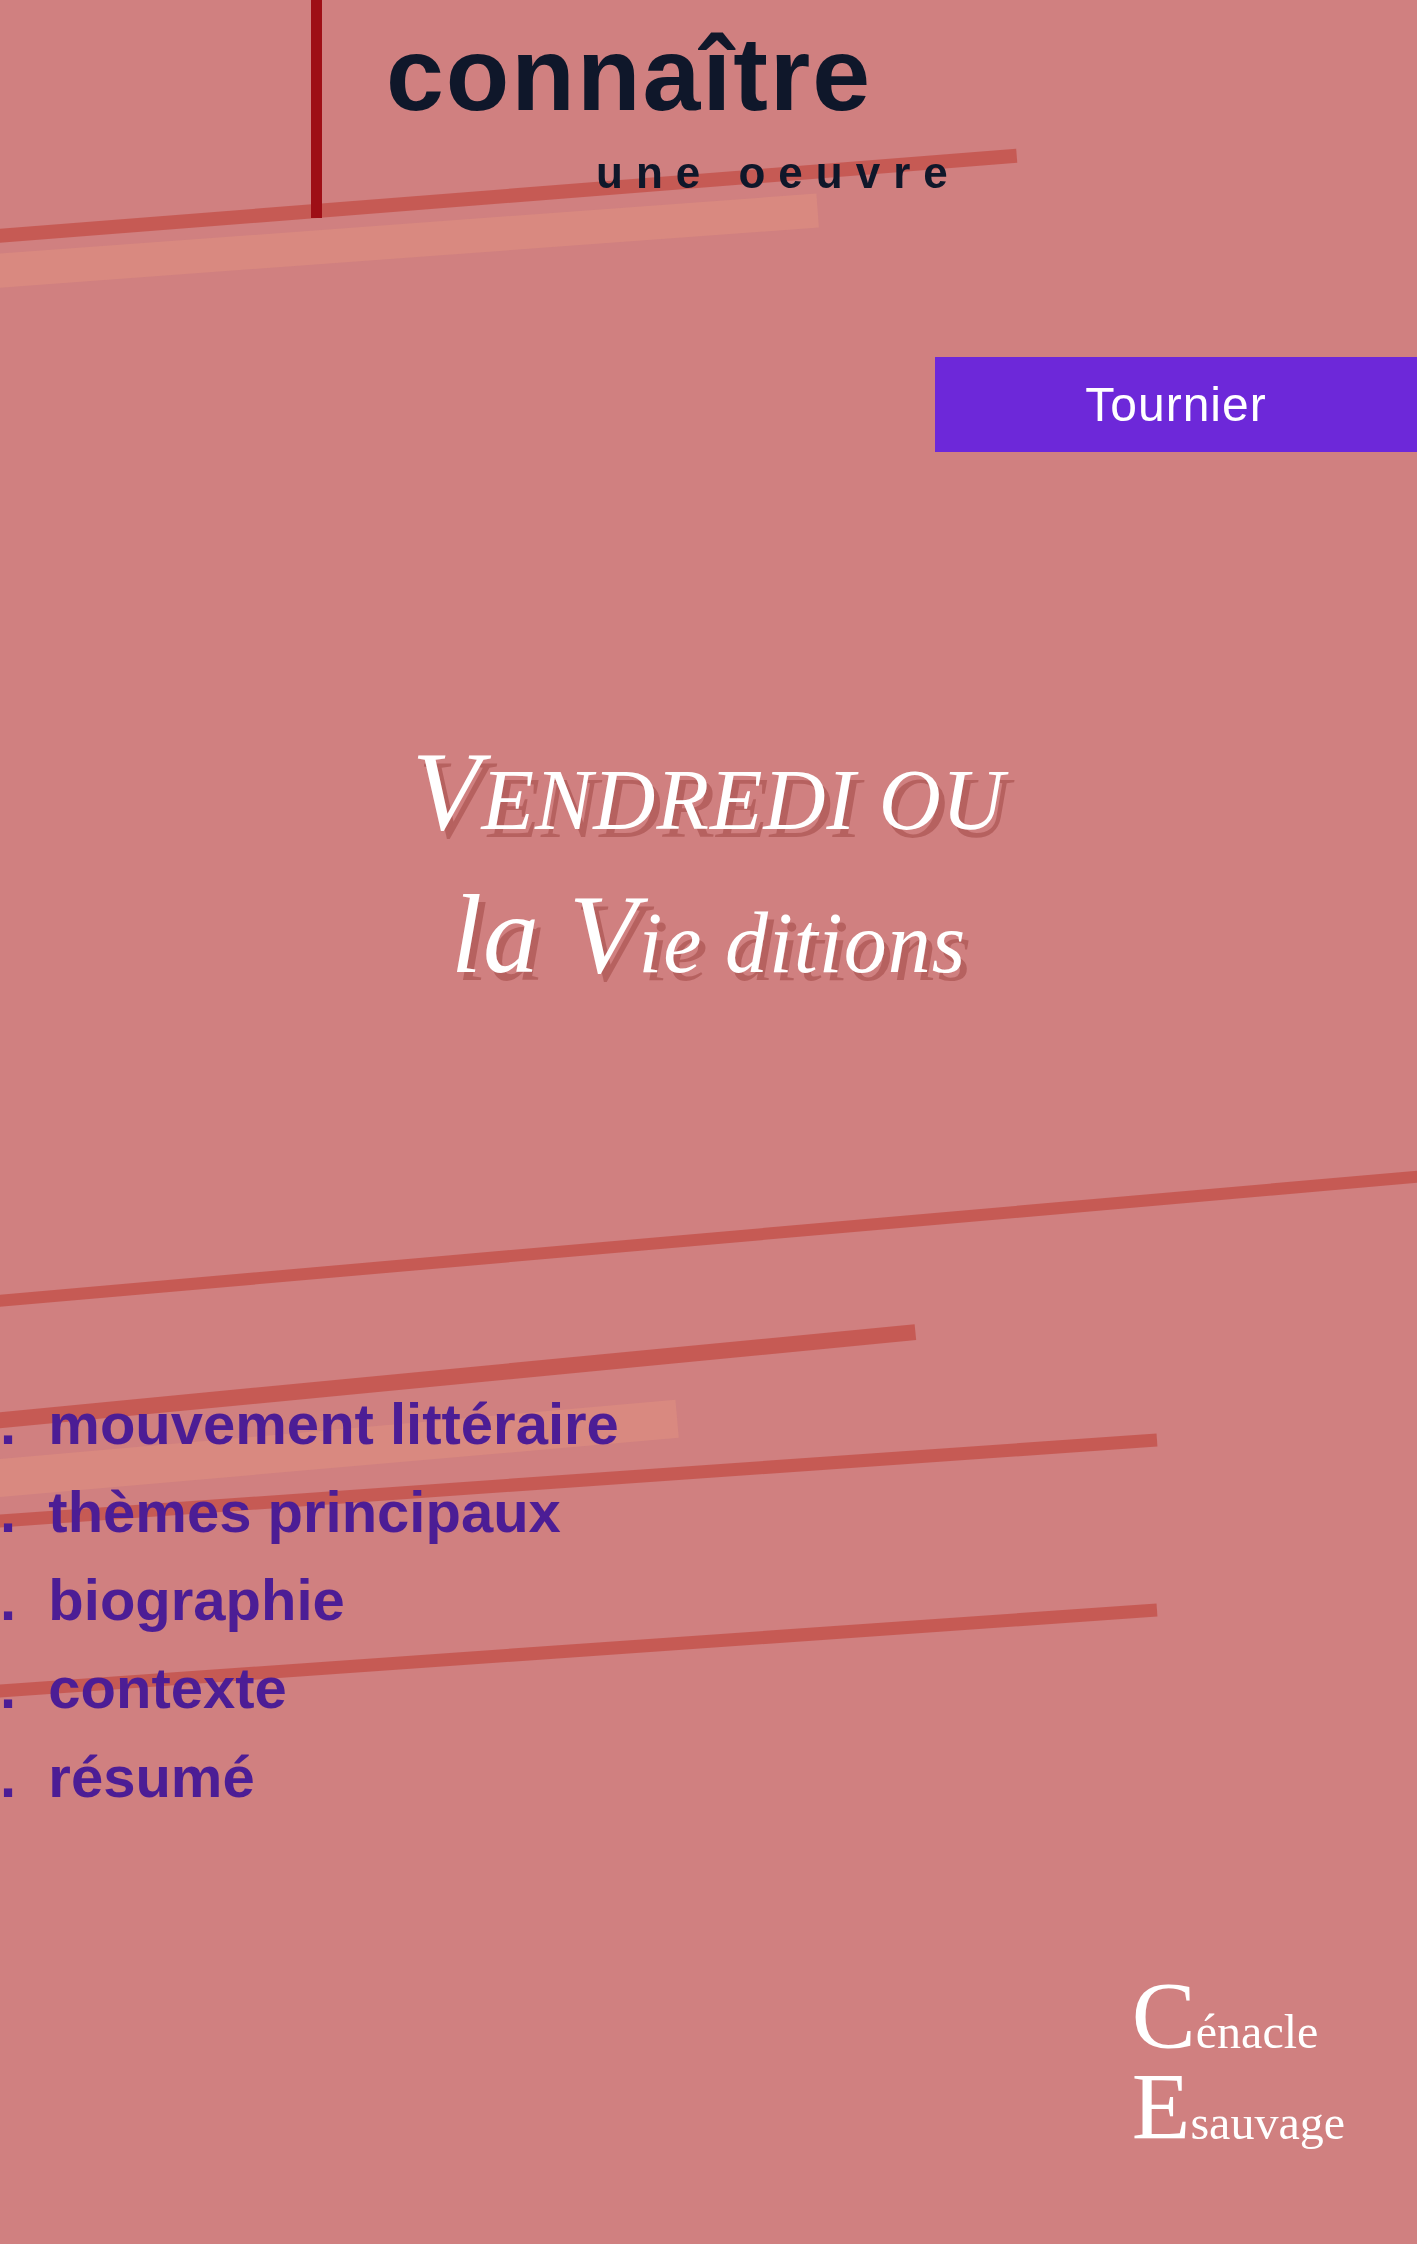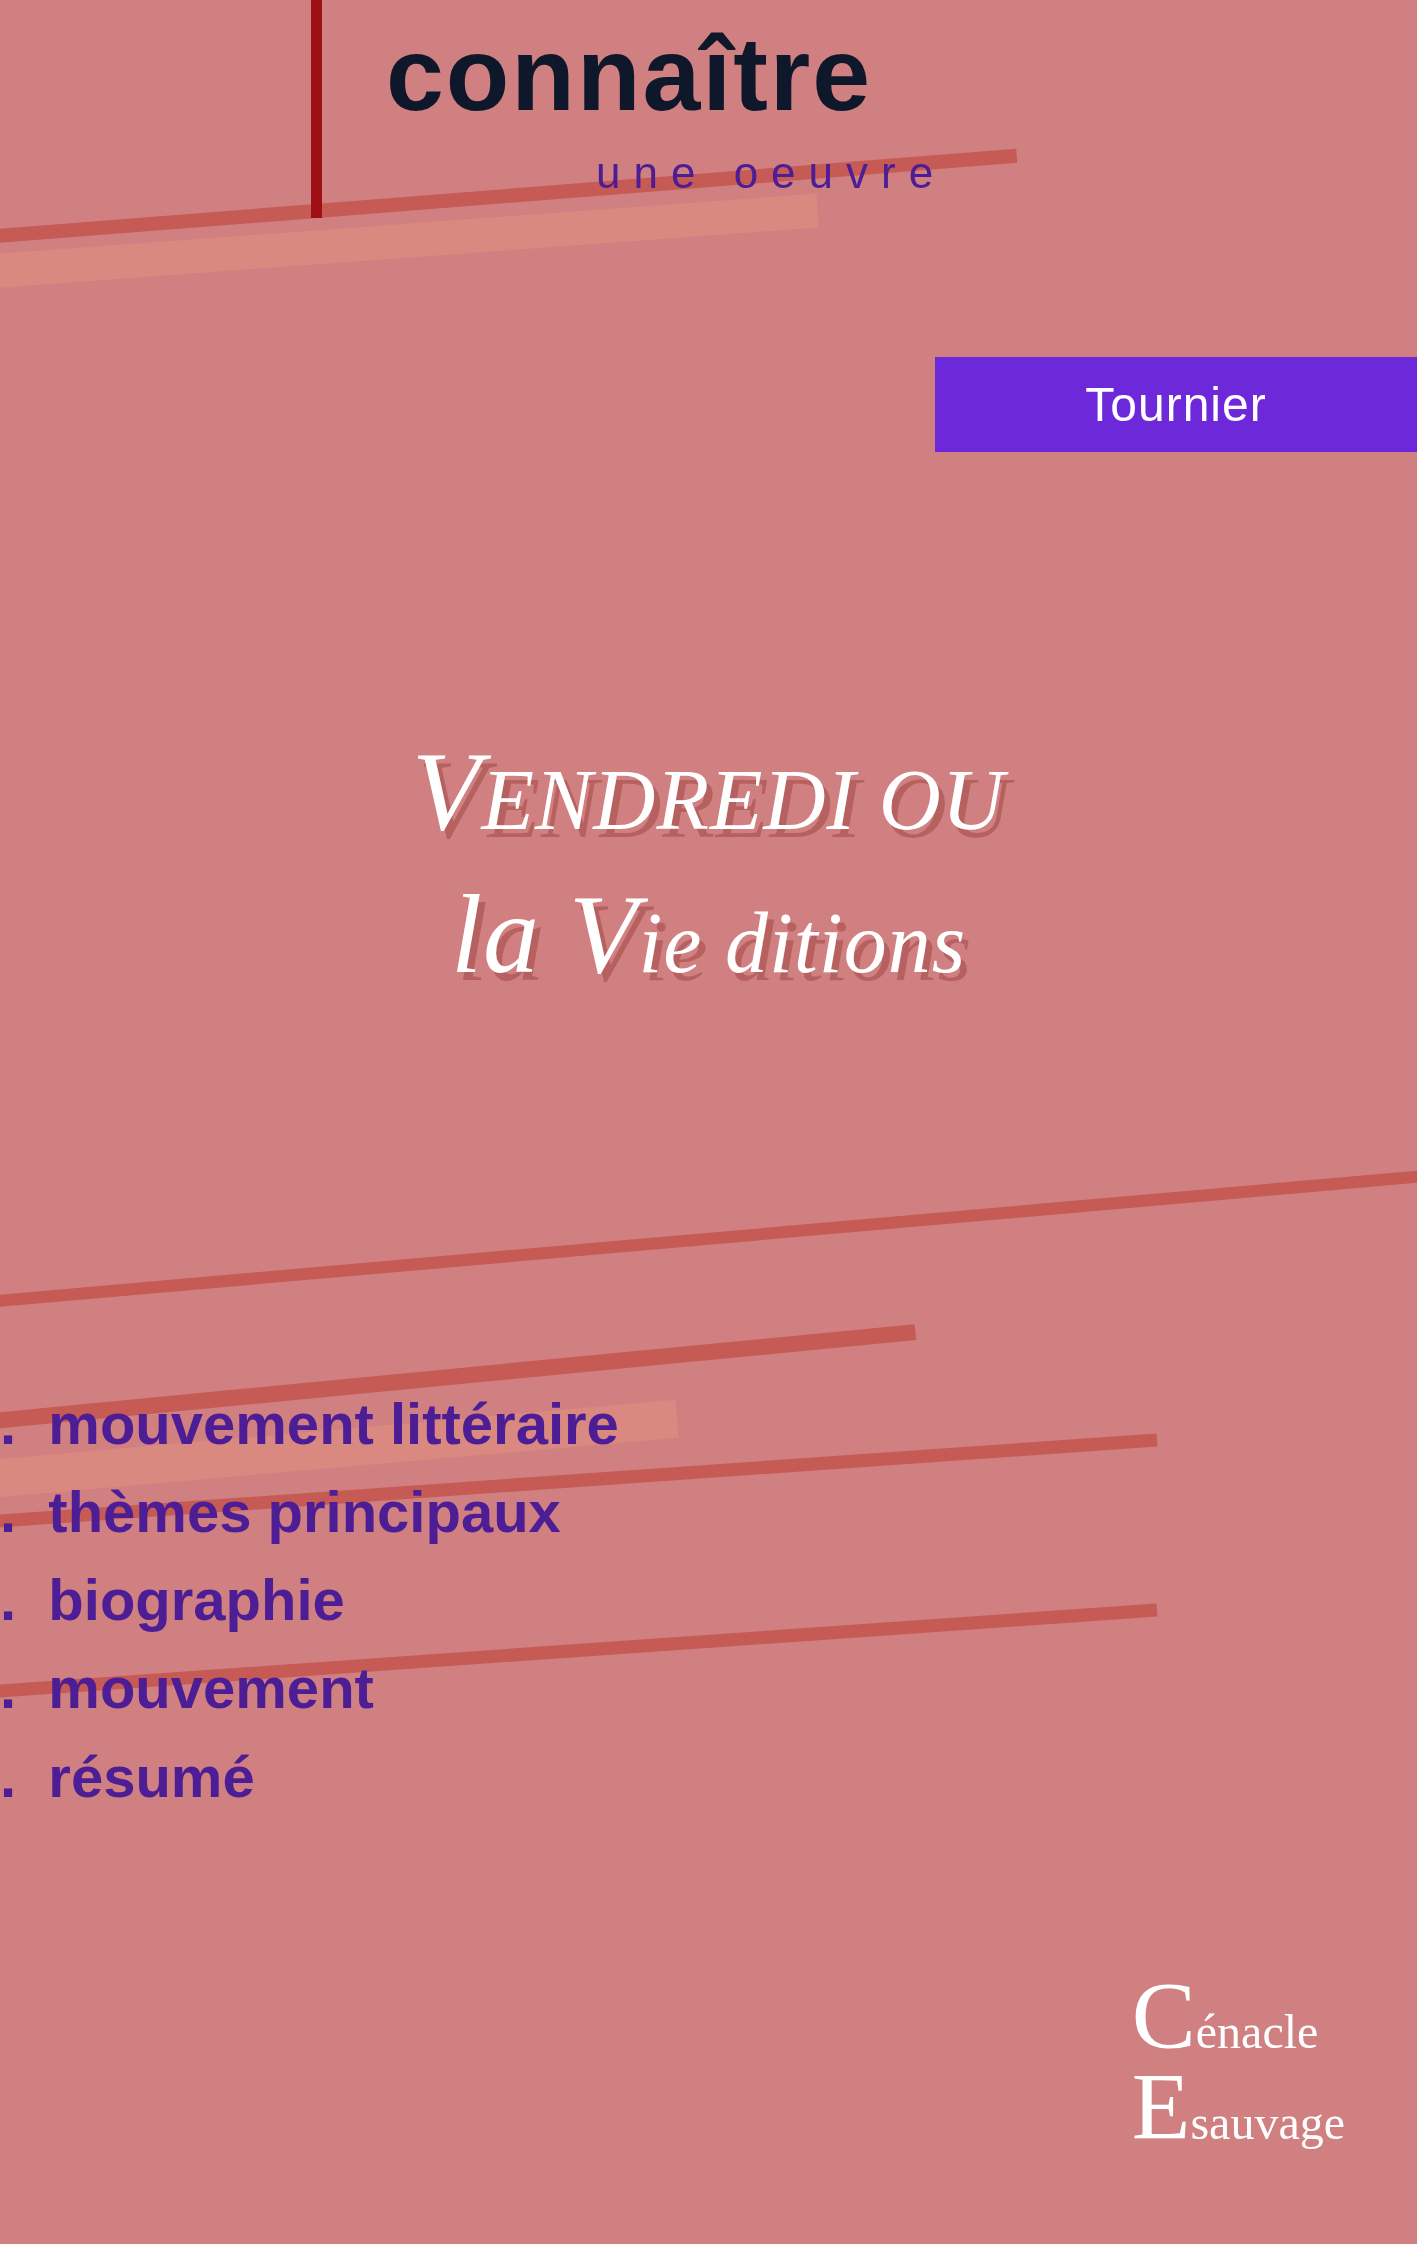--- a/index.html
+++ b/index.html
@@ -52,23 +52,23 @@
     font-size: 104px;
     font-weight: bold;
     letter-spacing: 2px;
     line-height: 1;
     white-space: nowrap;
   }
   .brand-sub {
     position: absolute;
     left: 596px;
     top: 148px;
-    color: #4c1d95;
+    color: #0f172a;
     font-size: 44px;
-    font-weight: normal;
+    font-weight: bold;
     letter-spacing: 13px;
     white-space: nowrap;
   }
 
   
   .author-badge {
     position: absolute;
     right: 0;
     top: 357px;
     width: 482px;
@@ -188,21 +188,21 @@
     <div class="bullet">
       <span class="dot">.</span>
       &nbsp;<span>thèmes principaux</span>
     </div>
     <div class="bullet">
       <span class="dot">.</span>
       &nbsp;<span>biographie</span>
     </div>
     <div class="bullet">
       <span class="dot">.</span>
-      &nbsp;<span>mouvement</span>
+      &nbsp;<span>contexte</span>
     </div>
     <div class="bullet">
       <span class="dot">.</span>
       &nbsp;<span>résumé</span>
     </div>
   </div>
 
   <div class="publisher">
     <div class="pub-row">
       <span class="pub-initial">C</span>

